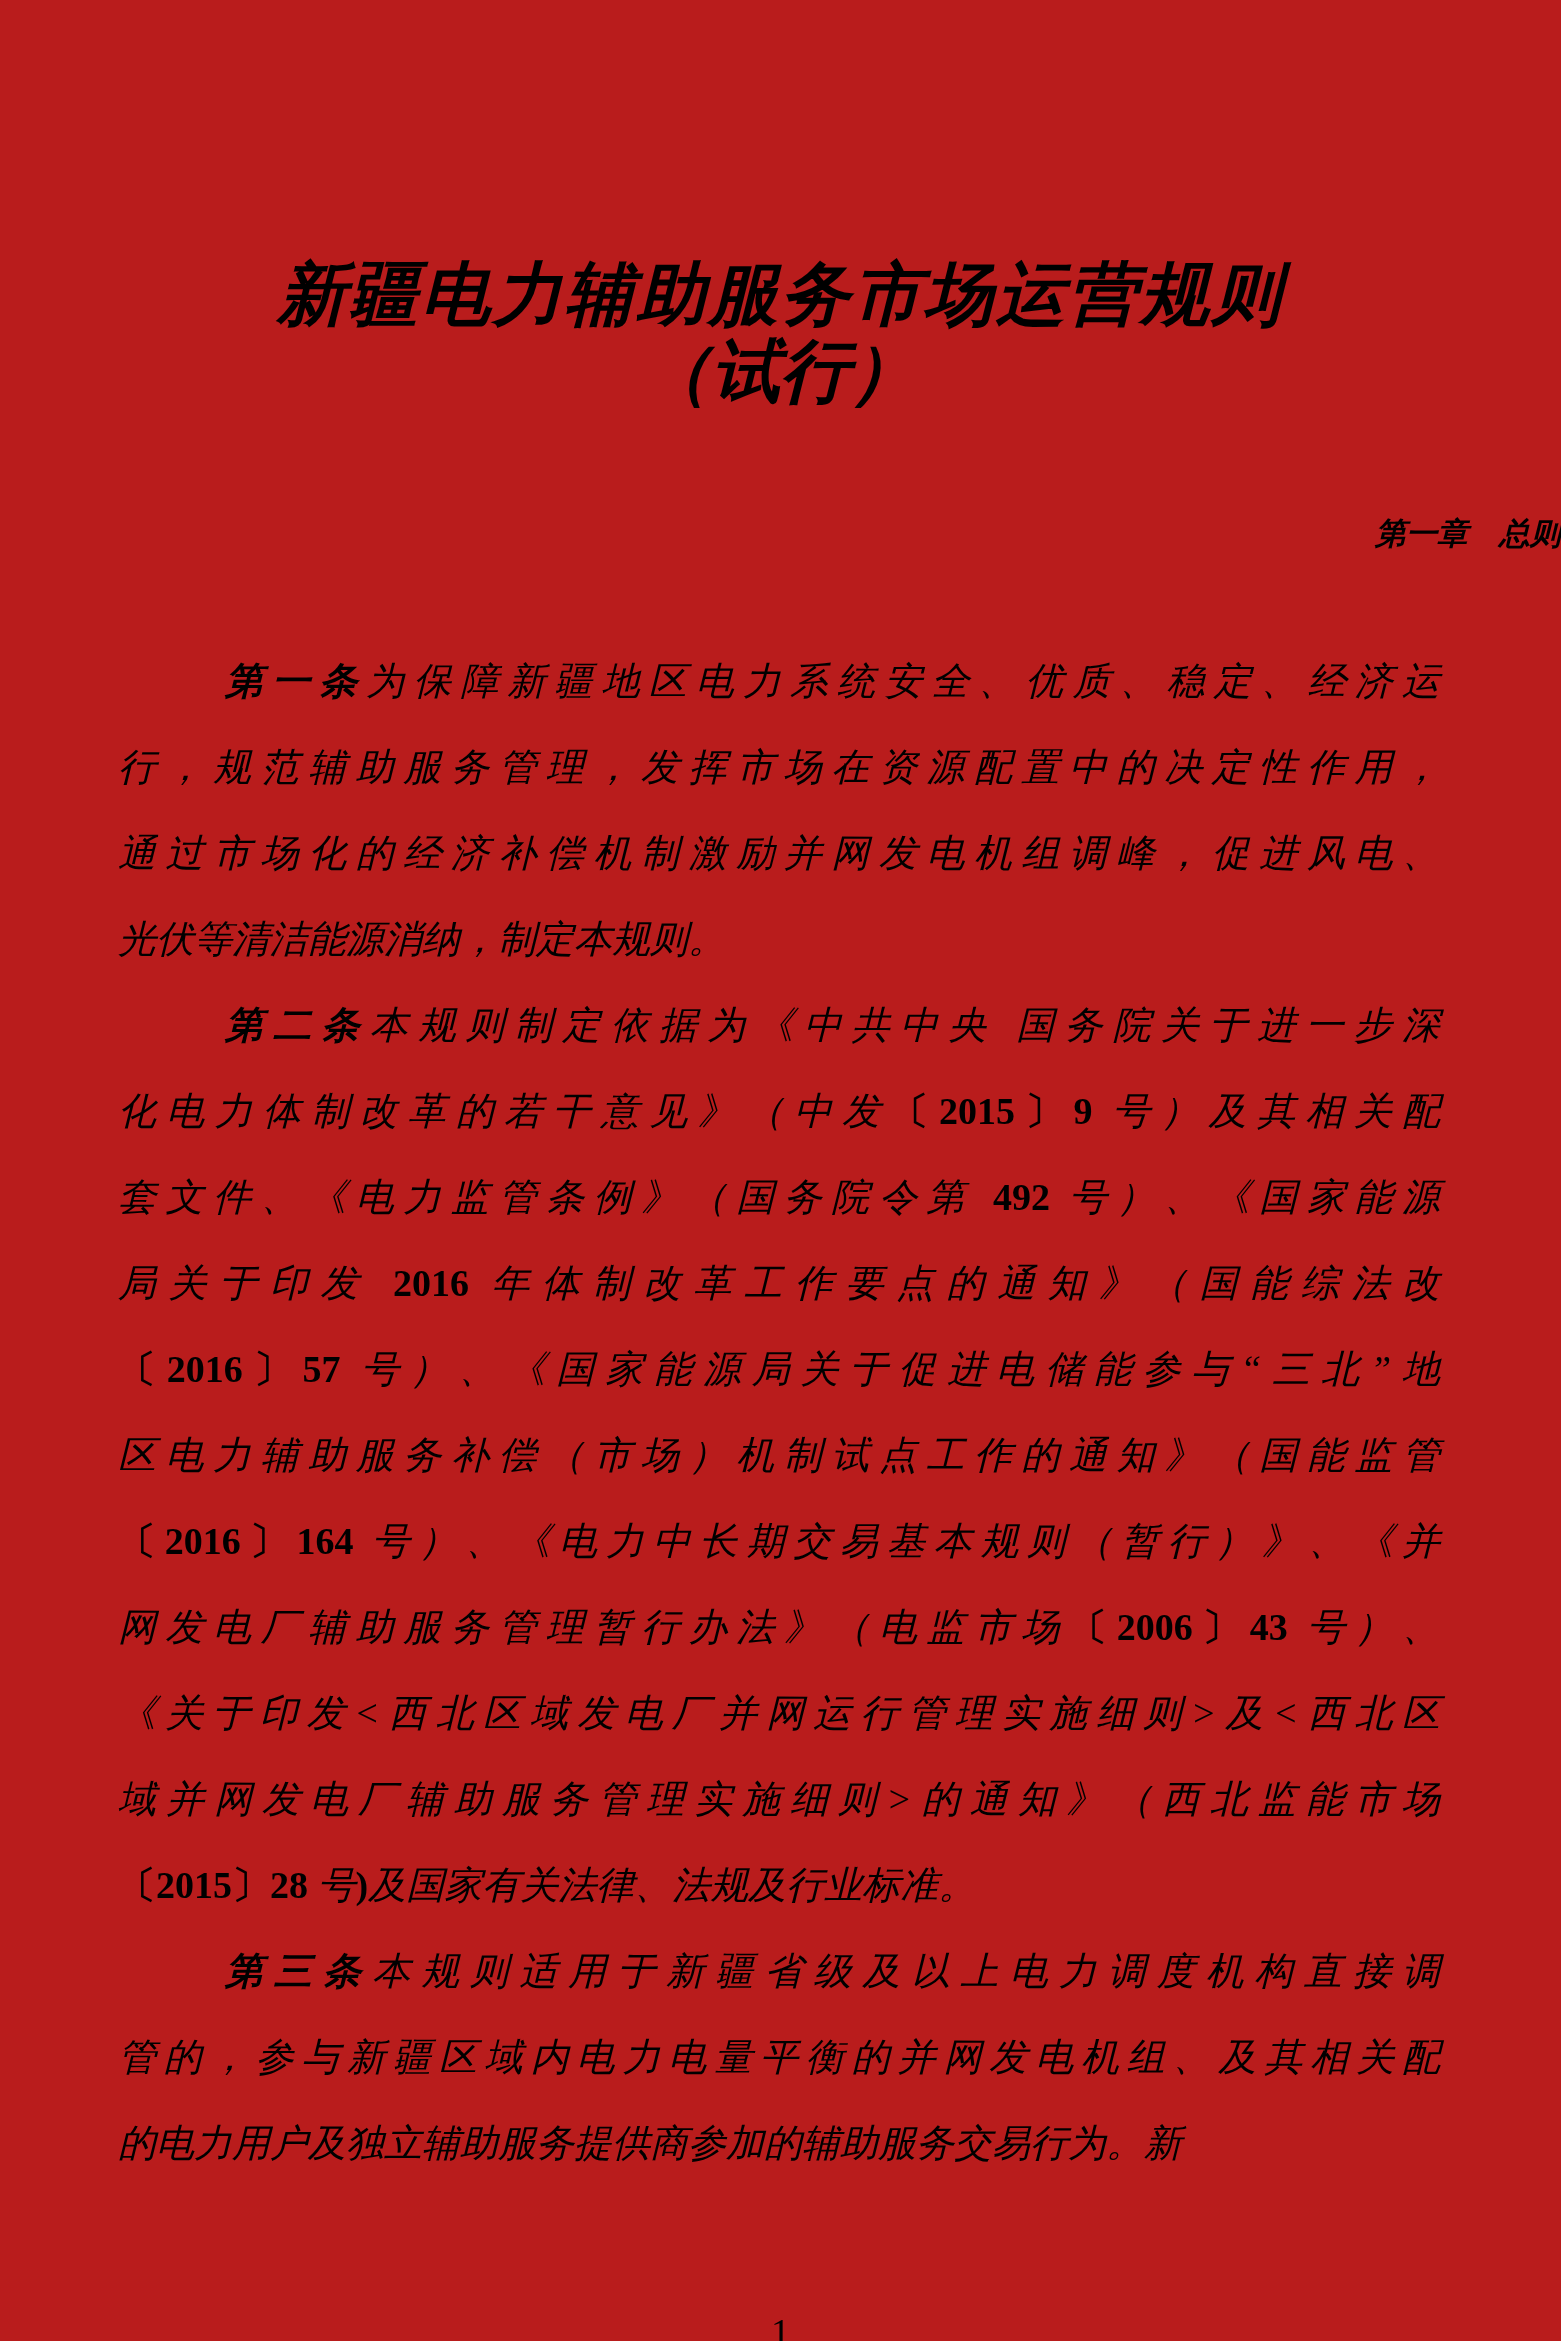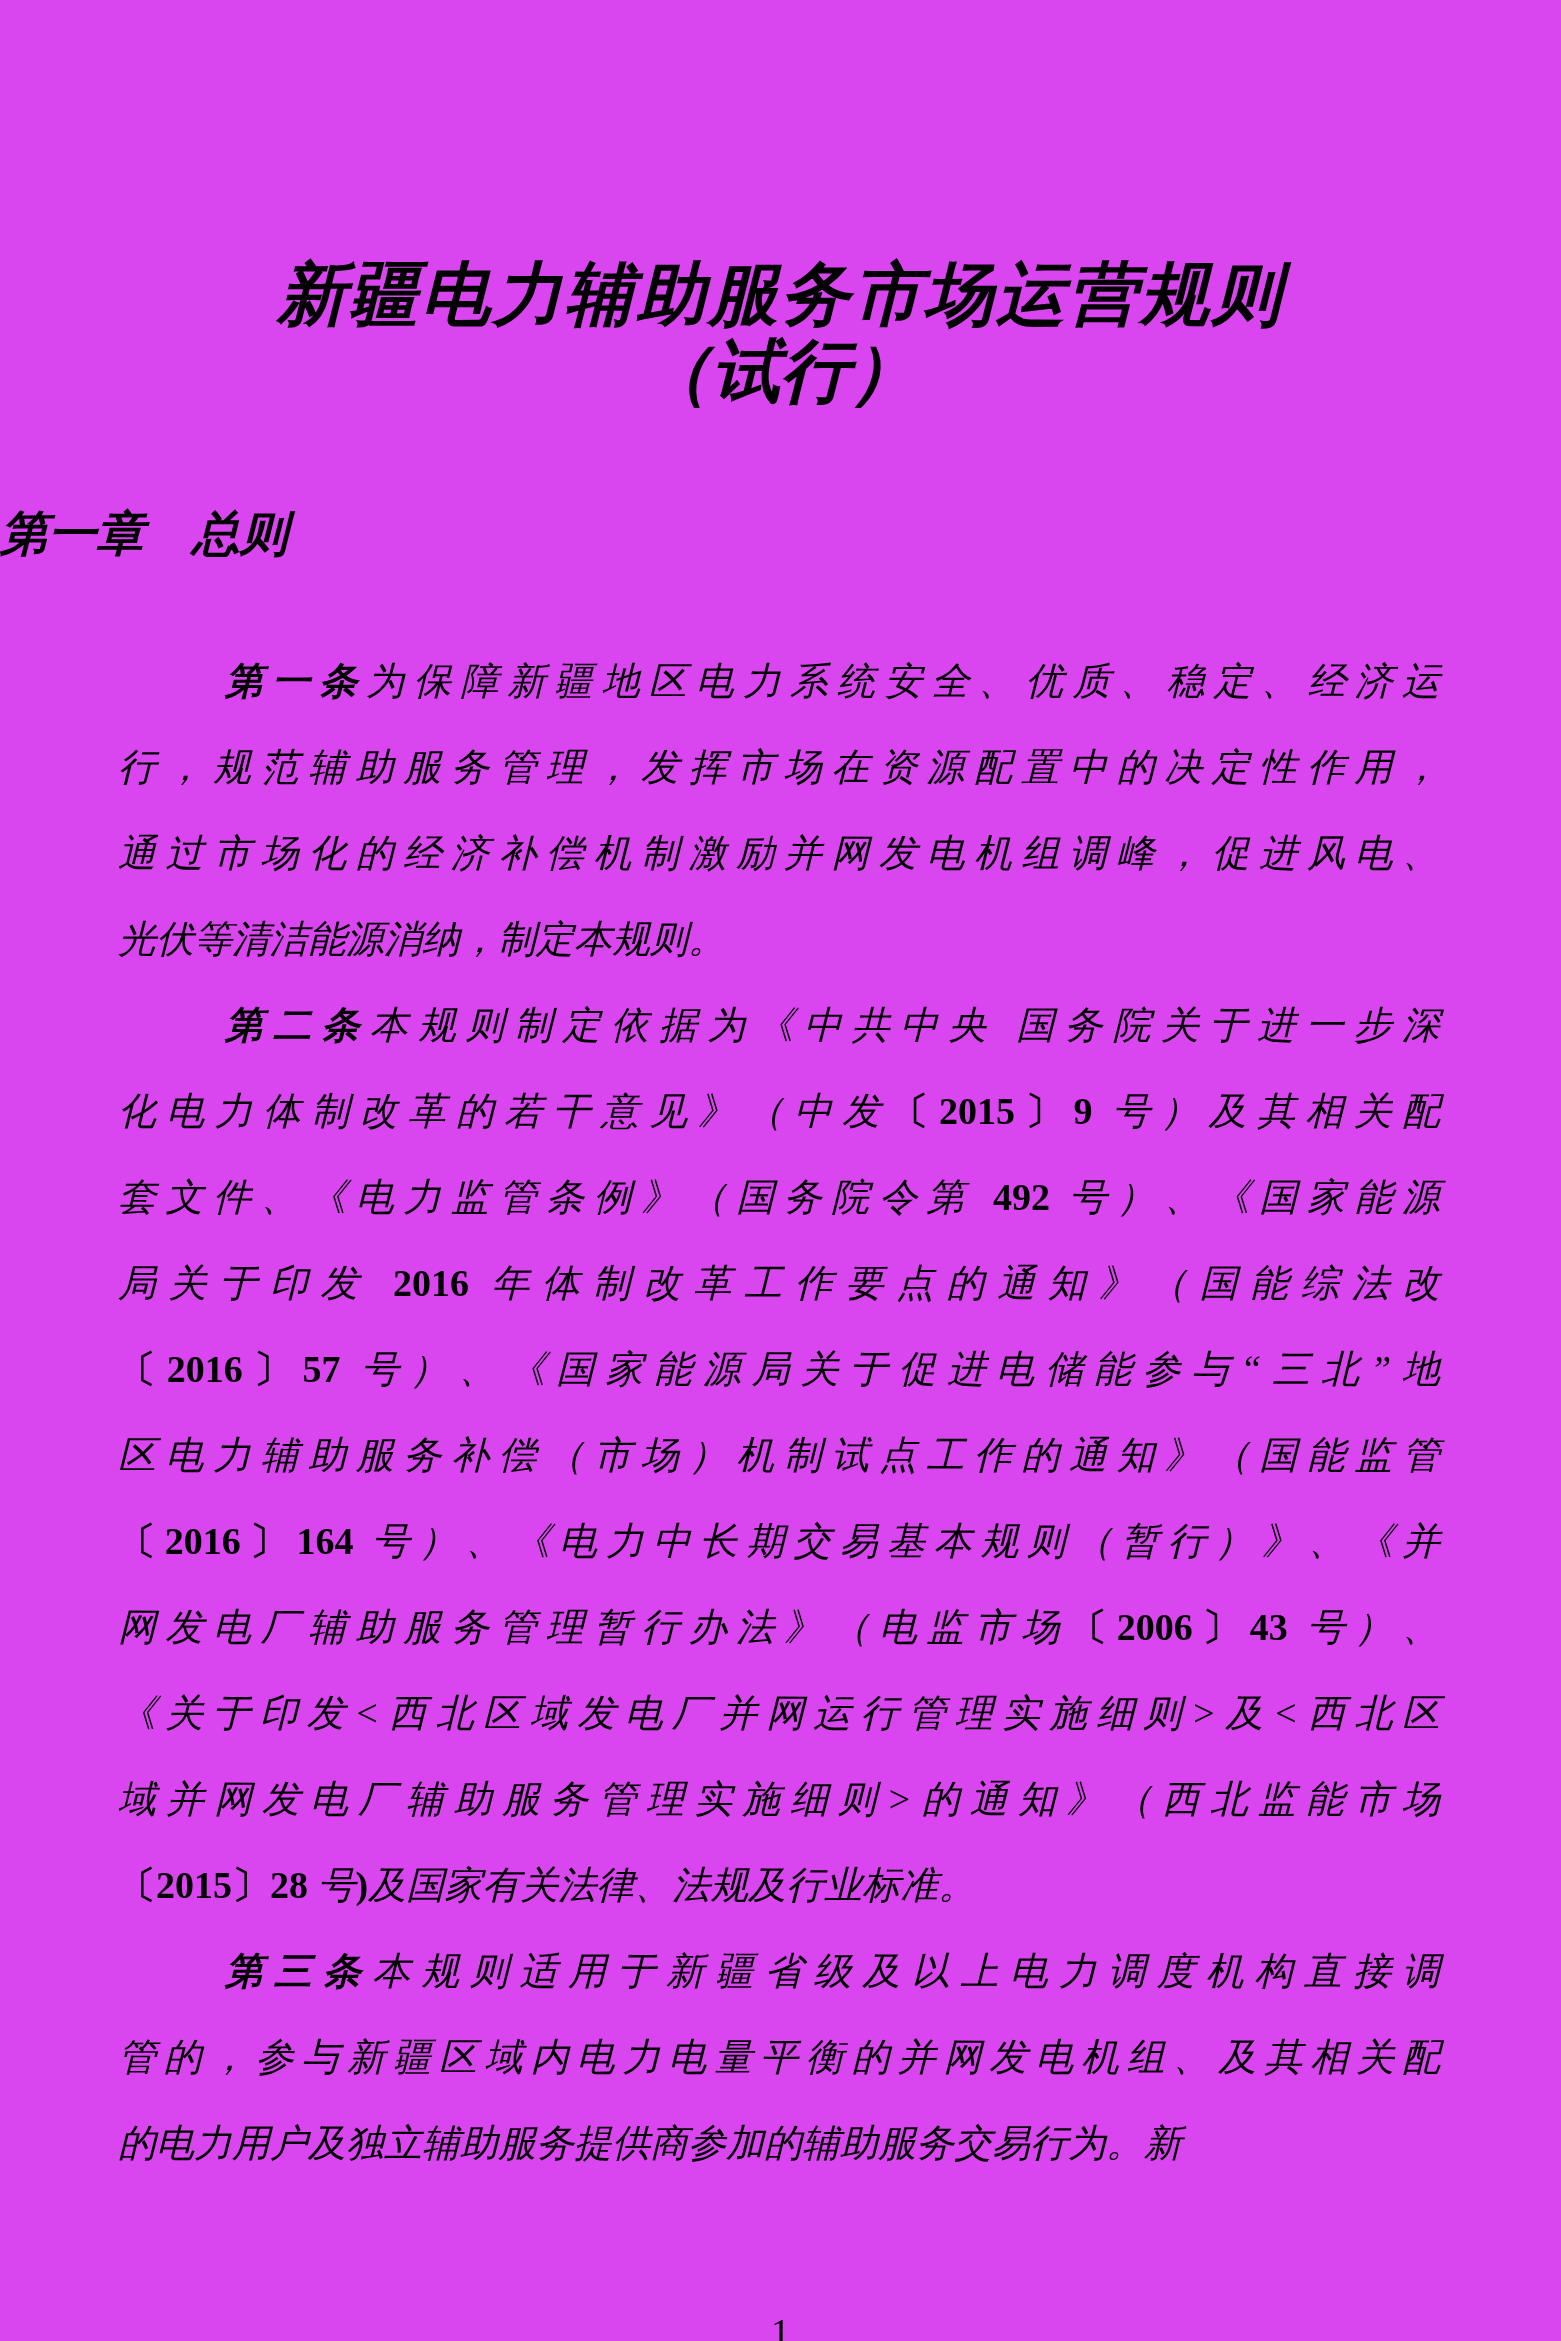--- a/index.html
+++ b/index.html
@@ -1,43 +1,43 @@
 <!DOCTYPE html>
 <html style="font-size:11.8px"><head>
 <meta charset="utf-8">
 <style>
   html, body { margin: 0; padding: 0; background: #ffffff; }
   .page {
     position: relative;
     width: 1561px;
     height: 2342px;
-    background: #d946ef;
+    background: #b91c1c;
     overflow: hidden;
     color: #000000;
     font-family: "Liberation Serif", "DejaVu Serif", serif;
     font-style: italic; 
   }
   .doc-title {
     position: absolute;
     left: 0; width: 100%;
     text-align: center;
     font-weight: bold;
     font-size: 69px;
     line-height: 69px;
     letter-spacing: 2.9px;
     white-space: nowrap;
   }
   #title-line-1 { top: 261px; }
   #title-line-2 { top: 338px; letter-spacing: 0; }
   .chapter-heading {
     position: absolute;
     left: 0; top: 510px; width: 100%;
-    text-align: left;
+    text-align: right;
     font-weight: bold;
-    font-size: 48px;
+    font-size: 31px;
     line-height: 48px;
     white-space: nowrap;
   }
   .doc-body {
     position: absolute;
     left: 118px;
     top: 638px;
     width: 1322px;
     font-size: 38px;
     line-height: 86px;

